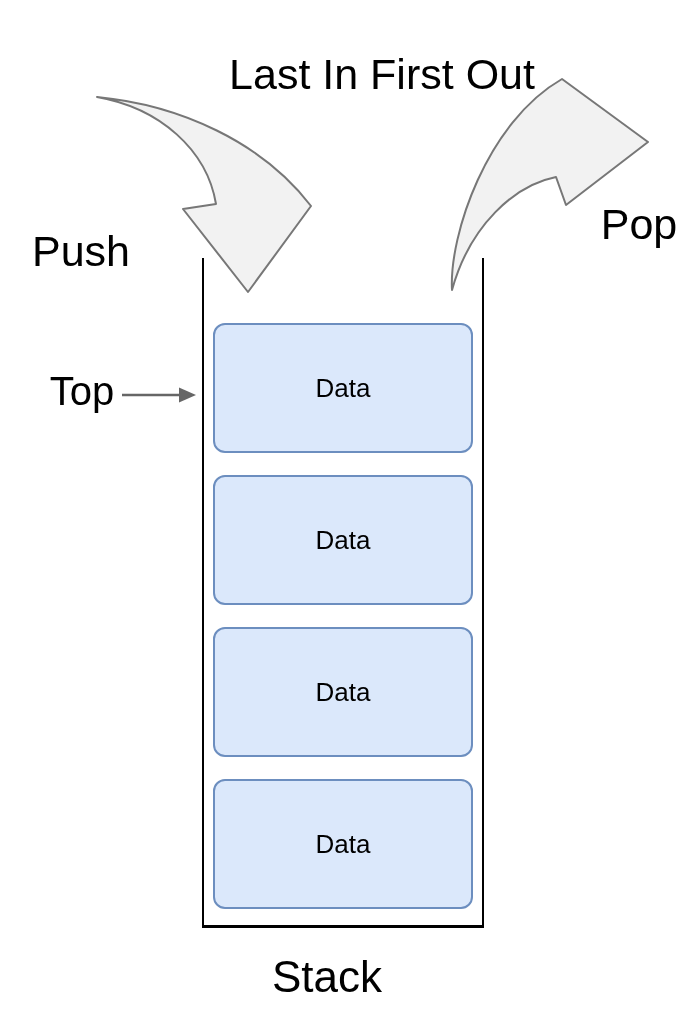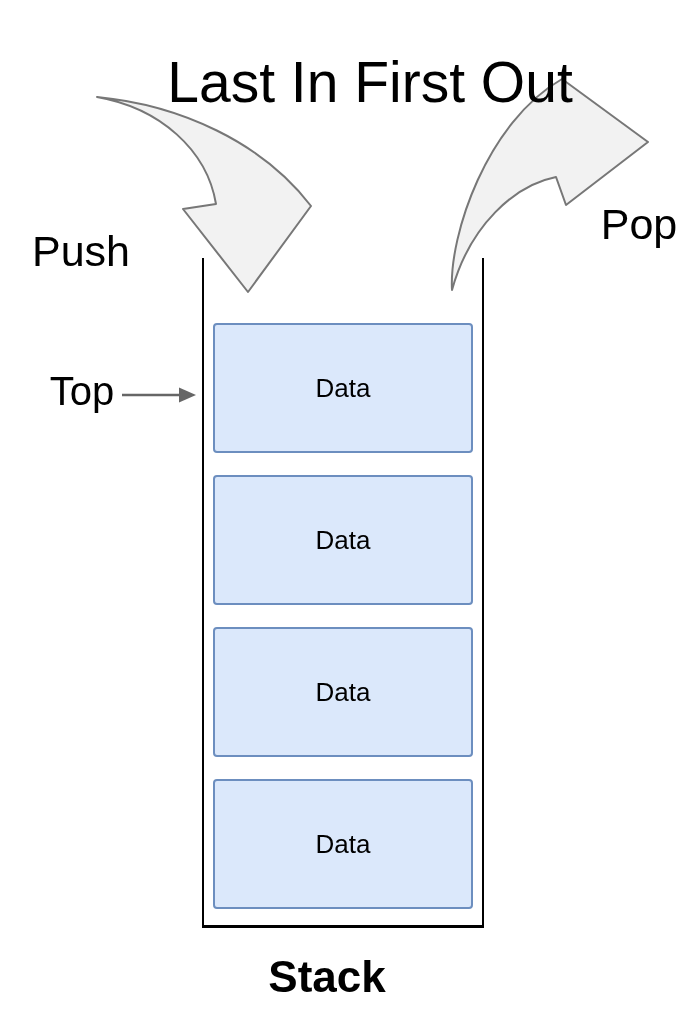--- a/index.html
+++ b/index.html
@@ -23,25 +23,25 @@
     color: var(--text);
     overflow: hidden;
   }
   .label {
     position: absolute;
     white-space: nowrap;
     line-height: 1.15;
     transform: translateX(-50%);
     color: var(--text);
   }
-  .title-label  { left: 370px; top: 50px;  font-size: 57px; }
+  .title-label  { left: 382px; top: 50px;  font-size: 43px; }
   .push-label   { left: 81px;  top: 198px; font-size: 43px; margin-top: 29px; }
   .pop-label    { left: 639px; top: 200px; font-size: 43px; }
   .top-label    { left: 82px;  top: 368px; font-size: 40px; }
-  .stack-label  { left: 327px; top: 952px; font-size: 44px; font-weight: bold; }
+  .stack-label  { left: 327px; top: 952px; font-size: 44px; }
 
   .arrows-svg {
     position: absolute;
     left: 0; top: 0;
     width: 694px; height: 1020px;
   }
   .big-arrow {
     fill: var(--arrow-fill);
     stroke: var(--arrow-stroke);
     stroke-width: 2;
@@ -61,21 +61,21 @@
     border-right: 2px solid var(--container-stroke);
     border-bottom: 3px solid var(--container-stroke);
     background: transparent;
   }
   .data-box {
     position: absolute;
     left: 213px;
     width: 260px; height: 130px;
     background: var(--box-fill);
     border: 2px solid var(--box-stroke);
-    border-radius: 4px;
+    border-radius: 12px;
     display: flex;
     align-items: center;
     justify-content: center;
     font-size: 26px;
     color: var(--text);
   }
   .data-box-1 { top: 323px; }
   .data-box-2 { top: 475px; }
   .data-box-3 { top: 627px; }
   .data-box-4 { top: 779px; }

